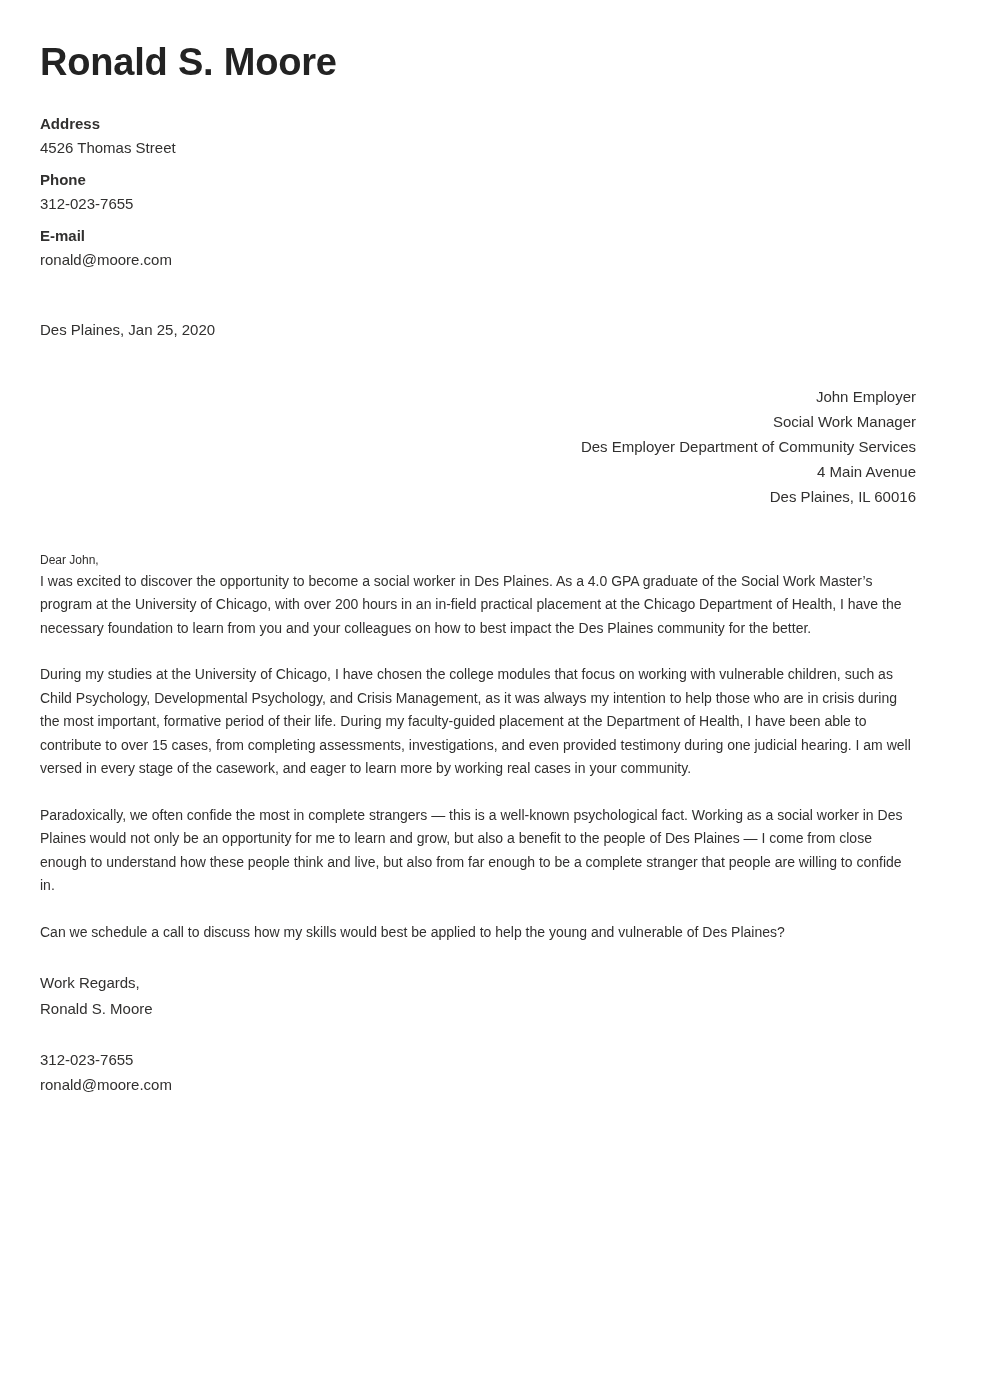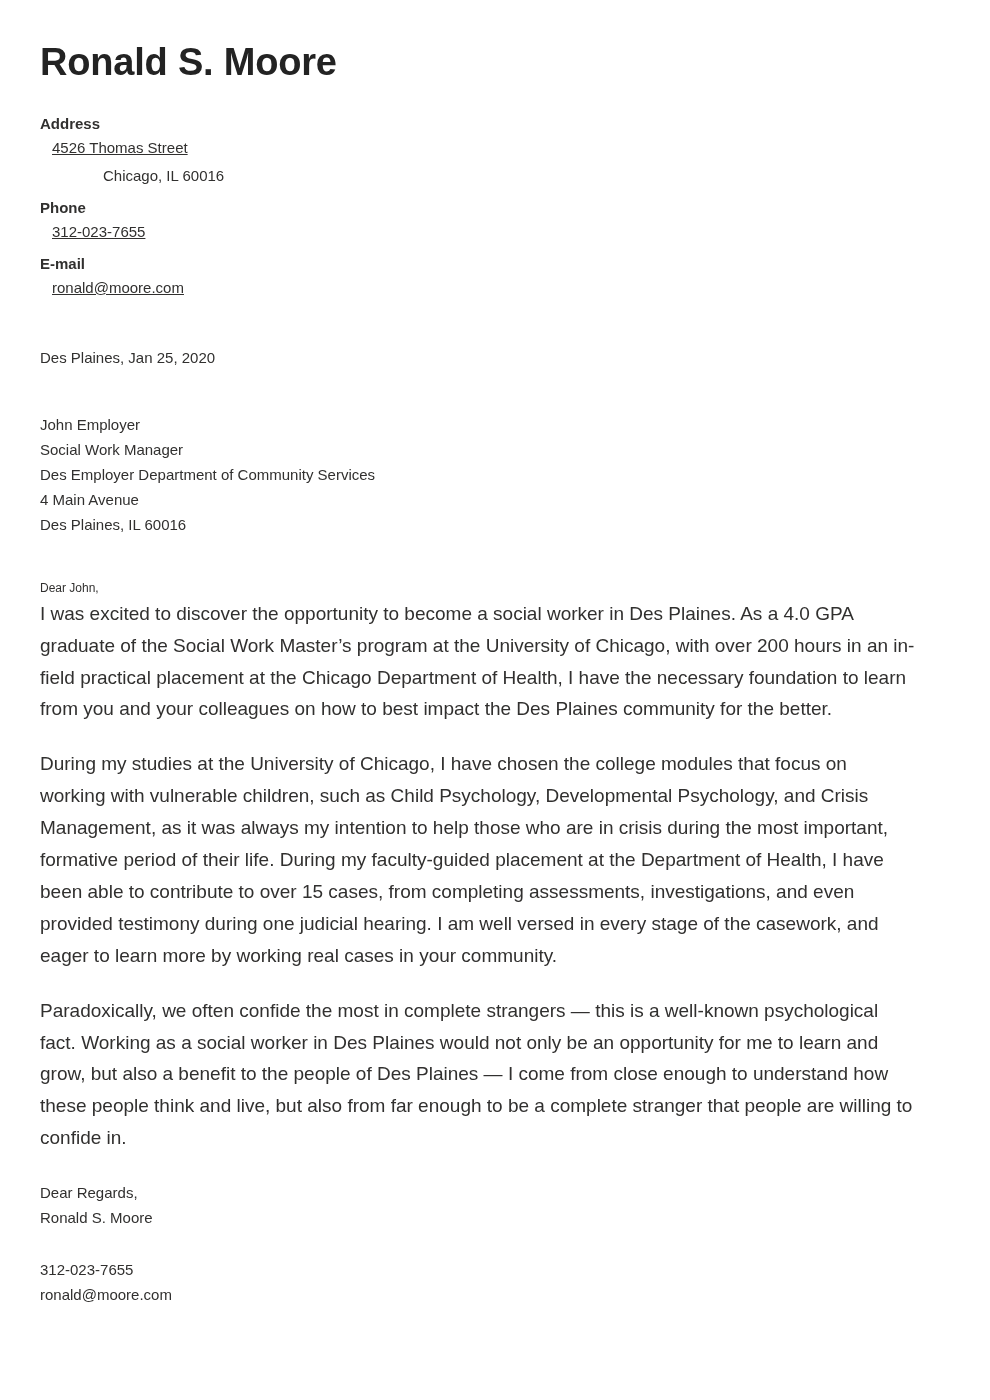--- a/index.html
+++ b/index.html
@@ -43,55 +43,55 @@
     margin-bottom: 8px;
     flex-direction: column;
   }
   .contact-label {
     font-weight: bold;
     width: 55px;
     flex: 0 0 auto;
     white-space: nowrap;
   }
   .contact-value {
-    margin-left: 12px;
-    text-decoration: underline;
+    margin-left: 0;
   }
   .contact-value-2ndline {
     margin-left: 63px;
     font-size: 15px;
     line-height: 1.6;
     margin-top: -4px;
     margin-bottom: 8px;
     color: #31302f;
   }
   .date-line {
     margin-top: 46px;
     font-size: 15px;
     line-height: 1.6;
     color: #31302f;
   }
   .recipient-block {
     margin-top: 42px;
+    text-align: right;
   }
   .recipient-line {
     font-size: 15px;
     line-height: 1.68;
     color: #31302f;
   }
   .letter-body {
     margin-top: 40px;
   }
   .salutation {
     font-size: 12px;
     line-height: 1.68;
     color: #31302f;
   }
   .para {
-    font-size: 19px;
+    font-size: 14px;
     line-height: 1.68;
     color: #31302f;
     margin: 0;
     max-width: 912px;
     text-align: left;
   }
   .para + .para {
     margin-top: 23px;
   }
   .closing-block {
@@ -116,21 +116,20 @@
 
 <div class="page">
 
   <h1 class="name-heading">Ronald S. Moore</h1>
 
   <div class="contact-block">
     <div class="contact-row">
       <span class="contact-label">Address</span>
       <span class="contact-value">4526 Thomas Street</span>
     </div>
-    <div class="contact-value-2ndline">Chicago, IL 60016</div>
 
     <div class="contact-row">
       <span class="contact-label">Phone</span>
       <span class="contact-value">312-023-7655</span>
     </div>
 
     <div class="contact-row">
       <span class="contact-label">E-mail</span>
       <span class="contact-value">ronald@moore.com</span>
     </div>
@@ -144,24 +143,25 @@
     <div class="recipient-line">Des Employer Department of Community Services</div>
     <div class="recipient-line">4 Main Avenue</div>
     <div class="recipient-line">Des Plaines, IL 60016</div>
   </div>
 
   <div class="letter-body">
     <div class="salutation">Dear John,</div>
     <p class="para">I was excited to discover the opportunity to become a social worker in Des Plaines. As a 4.0 GPA graduate of the Social Work Master’s program at the University of Chicago, with over 200 hours in an in-field practical placement at the Chicago Department of Health, I have the necessary foundation to learn from you and your colleagues on how to best impact the Des Plaines community for the better.</p>
     <p class="para">During my studies at the University of Chicago, I have chosen the college modules that focus on working with vulnerable children, such as Child Psychology, Developmental Psychology, and Crisis Management, as it was always my intention to help those who are in crisis during the most important, formative period of their life. During my faculty-guided placement at the Department of Health, I have been able to contribute to over 15 cases, from completing assessments, investigations, and even provided testimony during one judicial hearing. I am well versed in every stage of the casework, and eager to learn more by working real cases in your community.</p>
     <p class="para">Paradoxically, we often confide the most in complete strangers — this is a well-known psychological fact. Working as a social worker in Des Plaines would not only be an opportunity for me to learn and grow, but also a benefit to the people of Des Plaines — I come from close enough to understand how these people think and live, but also from far enough to be a complete stranger that people are willing to confide in.</p>
+    <p class="para">Can we schedule a call to discuss how my skills would best be applied to help the young and vulnerable of Des Plaines?</p>
   </div>
 
   <div class="closing-block">
-    <div class="closing-line">Dear Regards,</div>
+    <div class="closing-line">Work Regards,</div>
     <div class="closing-line">Ronald S. Moore</div>
   </div>
 
   <div class="sign-contact">
     <div class="sign-contact-line">312-023-7655</div>
     <div class="sign-contact-line">ronald@moore.com</div>
   </div>
 
 </div>
 

